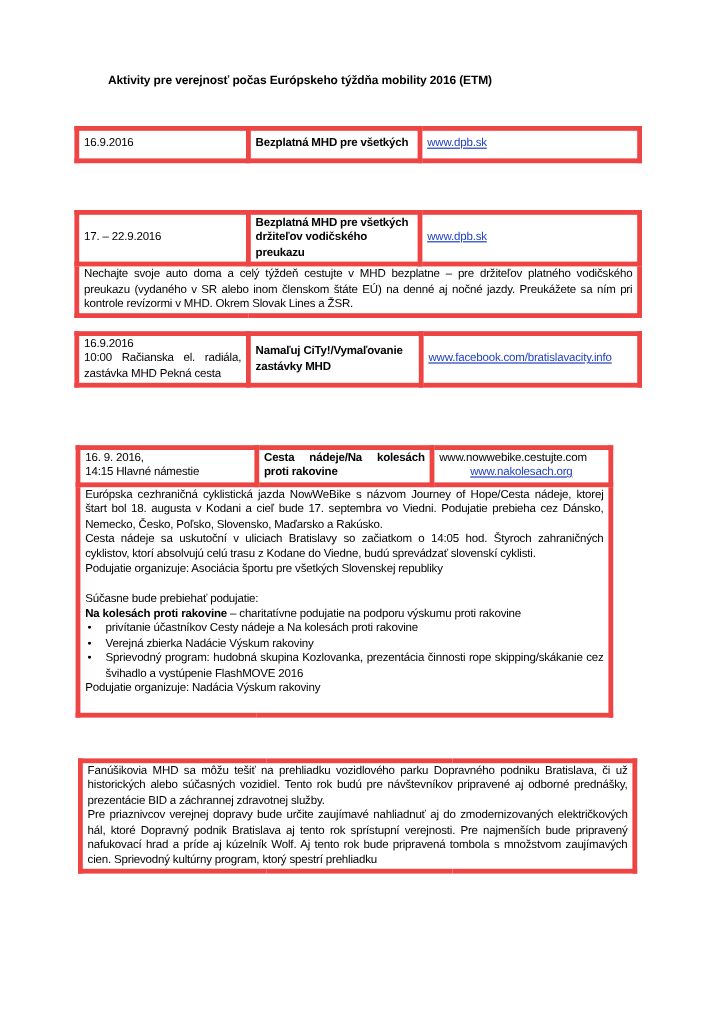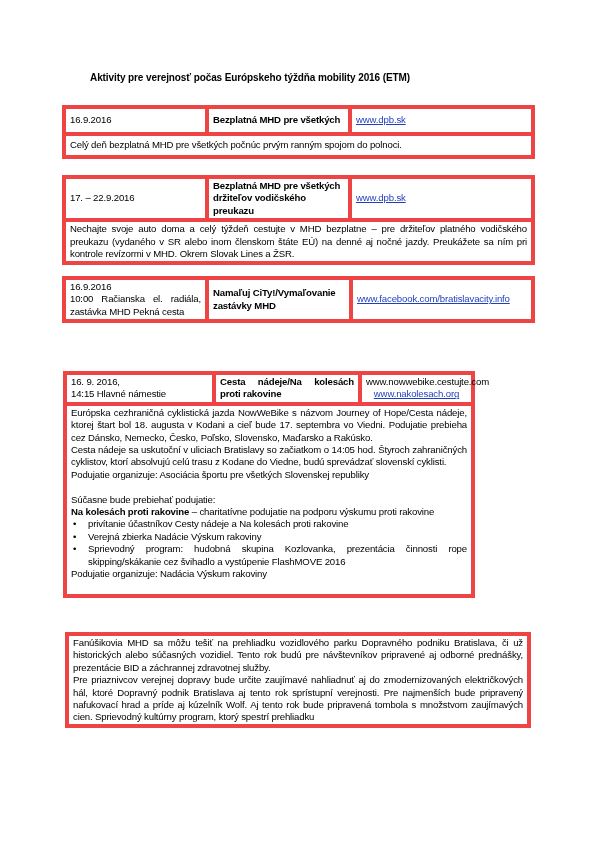--- a/index.html
+++ b/index.html
@@ -2,21 +2,21 @@
 <html><head>
 <meta charset="utf-8">
 <style>
   html, body { margin: 0; padding: 0; background: #ffffff; }
   body {
     width: 600px; height: 849px; position: relative; overflow: hidden;
     font-family: "Liberation Sans", sans-serif; color: #000;
     font-size: 9.6px; line-height: 12.4px;
   }
   .title {
-    position: absolute; left: 0; top: 72px; width: 500px; text-align: center;
+    position: absolute; left: 0; top: 62px; width: 500px; text-align: center;
     font-weight: bold; font-size: 10px; letter-spacing: -0.1px;
   }
   table.ev {
     position: absolute; border-collapse: collapse; table-layout: fixed;
   }
   table.ev td {
     border: 4px solid #ef4444; padding: 1px 4px; vertical-align: middle;
     font-size: 9.6px; line-height: 12.4px; letter-spacing: -0.15px;
   }
   td.bold { font-weight: bold; }
@@ -39,23 +39,20 @@
   <colgroup>
       <col style="width:143px">
       <col style="width:143px">
       <col>
     </colgroup>
   <tbody>
       <tr style="height:27px;">
     <td>16.9.2016</td>
     <td class="bold">Bezplatná MHD pre všetkých</td>
     <td><a class="link">www.dpb.sk</a></td>
-  </tr>
-  <tr>
-    <td colspan="3" class="desc" style="padding-top:3px;padding-bottom:4px;">Celý deň bezplatná MHD pre všetkých počnúc prvým ranným spojom do polnoci.</td>
   </tr>
 </tbody>
   </table>
 
 <table class="ev" style="left:62px; top:175px; width:473px;">
   <colgroup>
       <col style="width:143px">
       <col style="width:143px">
       <col>
     </colgroup>
@@ -82,21 +79,21 @@
     <td style="text-align:justify;">
       <span class="line">16.9.2016</span>
       <span class="line">10:00 Račianska el. radiála, zastávka MHD  Pekná cesta</span>
     </td>
     <td class="bold">Namaľuj CiTy!/Vymaľovanie zastávky MHD</td>
     <td><a class="link">www.facebook.com/bratislavacity.info</a></td>
   </tr>
 </tbody>
   </table>
 
-<table class="ev" style="left:63px; top:371px; width:412px;">
+<table class="ev" style="left:63px; top:371px; width:448px;">
   <colgroup>
       <col style="width:149px">
       <col style="width:146px">
       <col>
     </colgroup>
   <tbody>
       <tr style="height:27px;">
     <td>
       <span class="line">16. 9. 2016,</span>
       <span class="line">14:15 Hlavné námestie</span>

